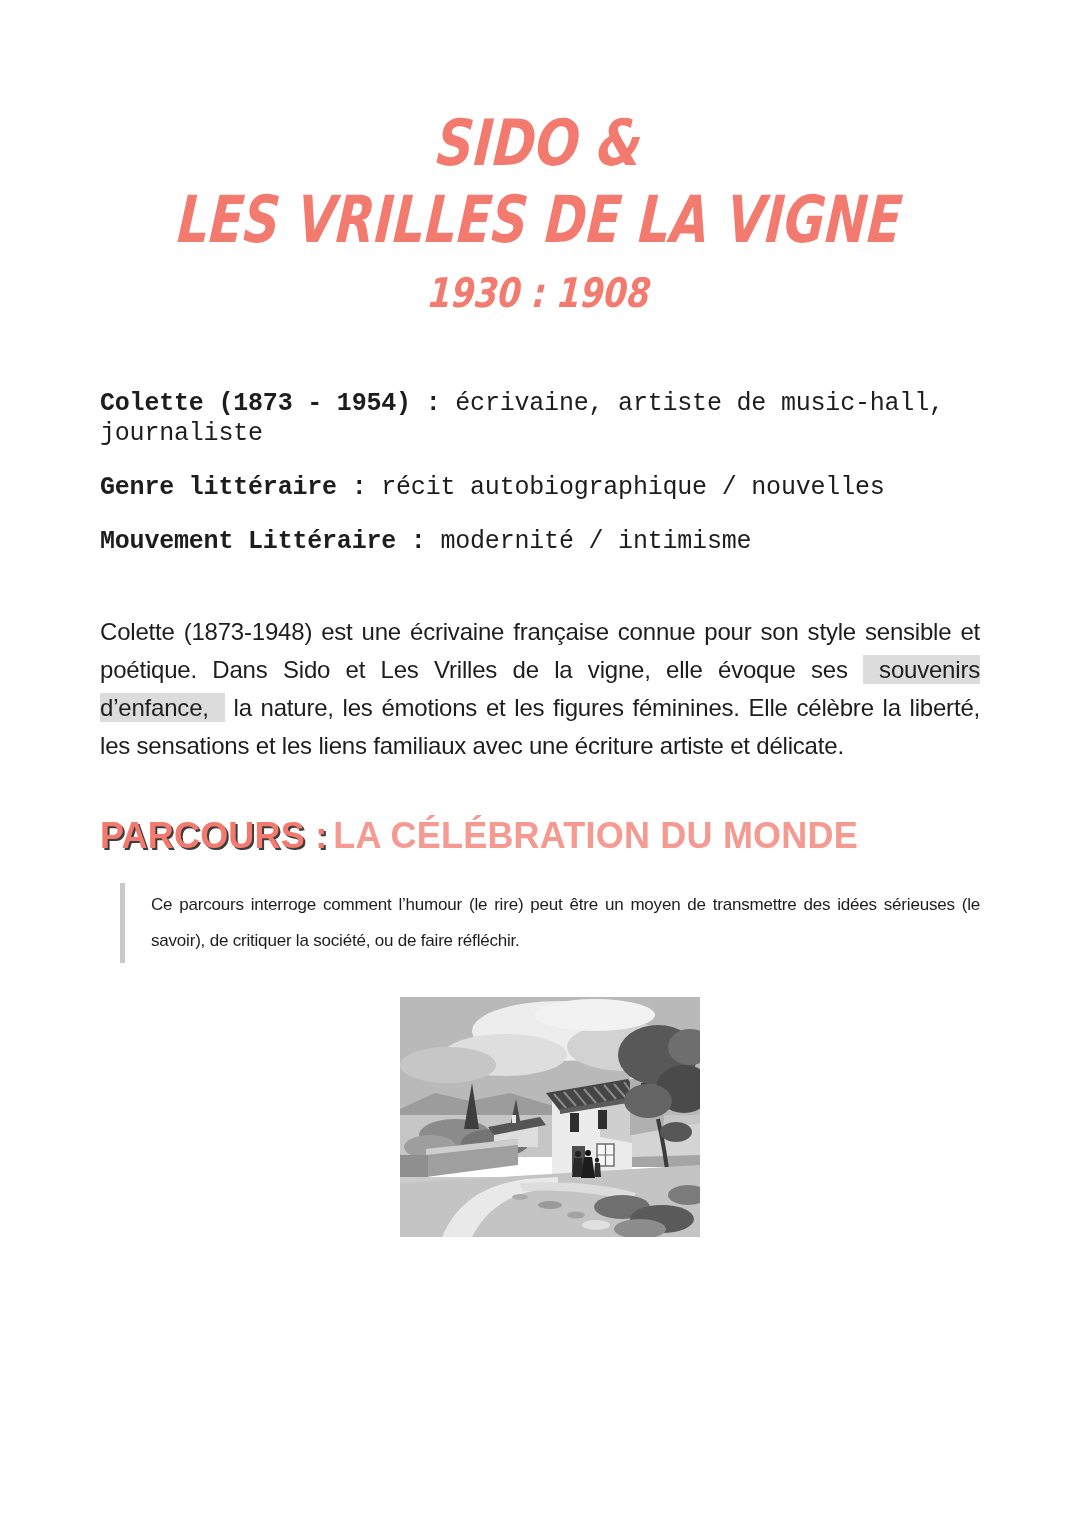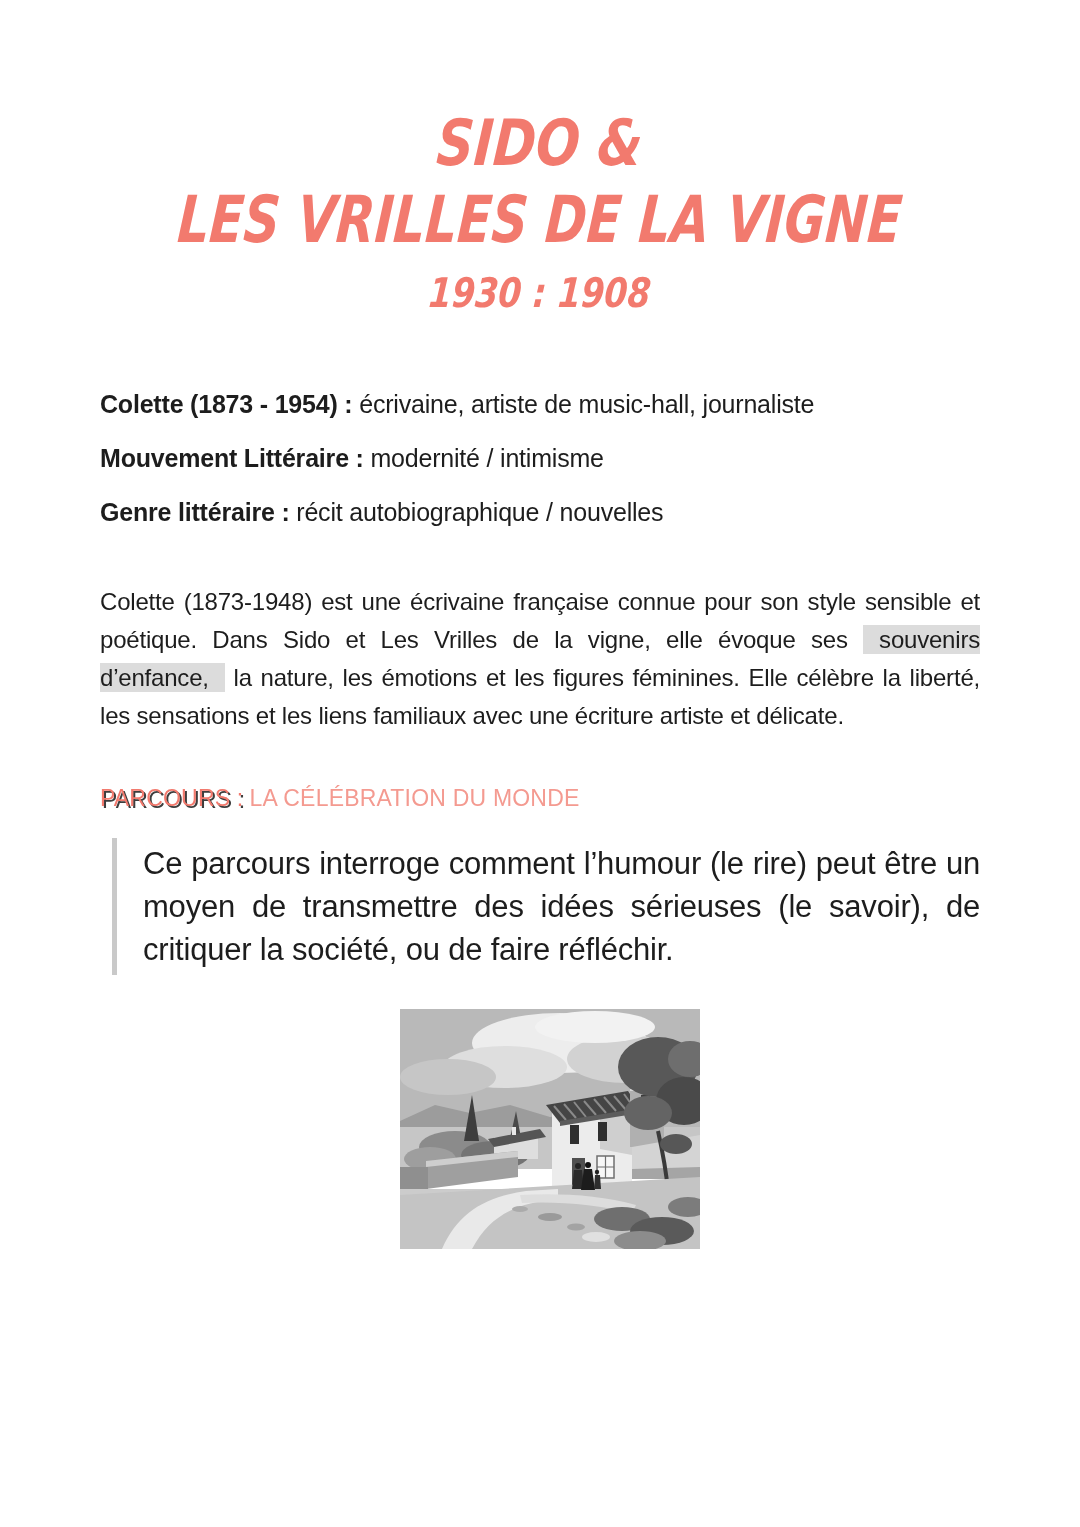--- a/index.html
+++ b/index.html
@@ -19,49 +19,49 @@
   .script-title,.script-subtitle{
     font-family:"DejaVu Sans",sans-serif;
     font-weight:bold;font-style:italic;
     color:var(--accent,#f27a6e);
     margin:0;white-space:nowrap;
   }
   .script-title.line1{font-size:56px;line-height:1.1;transform:scale(.92,1.14) skewX(-5deg);}
   .script-title.line2{font-size:57px;line-height:1.1;margin-top:14px;transform:scale(.88,1.14) skewX(-5deg);}
   .script-subtitle{font-size:37px;margin-top:22px;transform:scale(.9,1.1) skewX(-5deg);}
   
-  .meta{margin-top:74px;font-size:25px;letter-spacing:-.2px;}
+  .meta{margin-top:74px;font-size:25px;letter-spacing:-.2px;font-family:Liberation Mono, monospace;}
   .meta-row{margin:0 0 24px 0;line-height:30px;}
   .meta-row strong{font-weight:bold;}
   
   .body-text{margin-top:56px;}
   .para{
     font-size:24px;line-height:38px;letter-spacing:-.2px;
     text-align:justify;margin:0 0 44px 0;
   }
   .para mark{
     background:var(--highlight,#dcdcdc);
     color:inherit;padding:1px 16px;
   }
   
   .parcours{
     margin:50px 0 26px 0;
-    font-size:23px;font-weight:normal;letter-spacing:.2px;
+    font-size:36px;font-weight:bold;letter-spacing:.2px;
   }
   .parcours-label,.parcours-colon{
     color:var(--accent,#f27a6e);
     text-shadow:2px 2px 0 var(--shadow,#3d3d3d);
   }
   .parcours-value{color:var(--accent_light,#f49a90);margin-left:6px;}
   
   .quote{
-    margin:0 0 0 12px;
+    margin:0 0 0 20px;
     border-left:5px solid var(--quote_bar,#c9c9c9);
     padding:4px 0 4px 26px;
-    font-size:31px;line-height:43px;letter-spacing:-.2px;
+    font-size:17px;line-height:36px;letter-spacing:-.2px;
     text-align:justify;
   }
   
   .painting{
     margin:34px 0 0 300px;
     width:300px;height:240px;
   }
   .painting svg{display:block;width:300px;height:240px;}
 </style>
 </head>
@@ -70,22 +70,22 @@
 <div class="page">
 
   <header class="title-block">
     <h1 class="script-title line1">SIDO &amp;</h1>
     <h1 class="script-title line2">LES VRILLES DE LA VIGNE</h1>
     <div class="script-subtitle">1930 : 1908</div>
   </header>
 
   <section class="meta">
     <p class="meta-row"><strong>Colette (1873 - 1954)  :</strong><span> écrivaine, artiste de music-hall, journaliste</span></p>
+    <p class="meta-row"><strong>Genre littéraire :</strong><span> récit autobiographique / nouvelles</span></p>
     <p class="meta-row"><strong>Mouvement Littéraire :</strong><span> modernité / intimisme</span></p>
-    <p class="meta-row"><strong>Genre littéraire :</strong><span> récit autobiographique / nouvelles</span></p>
   </section>
 
   <section class="body-text">
     <p class="para"><span>Colette (1873-1948) est une écrivaine française connue pour son style sensible et poétique. Dans Sido et Les Vrilles de la vigne, elle évoque ses </span><mark>souvenirs d’enfance,</mark><span> la nature, les émotions et les figures féminines. Elle célèbre la liberté, les sensations et les liens familiaux avec une écriture artiste et délicate.</span></p>
   </section>
 
   <h2 class="parcours"><span class="parcours-label">PARCOURS</span><span class="parcours-colon"> :</span><span class="parcours-value">LA CÉLÉBRATION DU MONDE</span></h2>
 
   <blockquote class="quote">Ce parcours interroge comment l’humour (le rire) peut être un moyen de transmettre des idées sérieuses (le savoir), de critiquer la société, ou de faire réfléchir.</blockquote>
 

